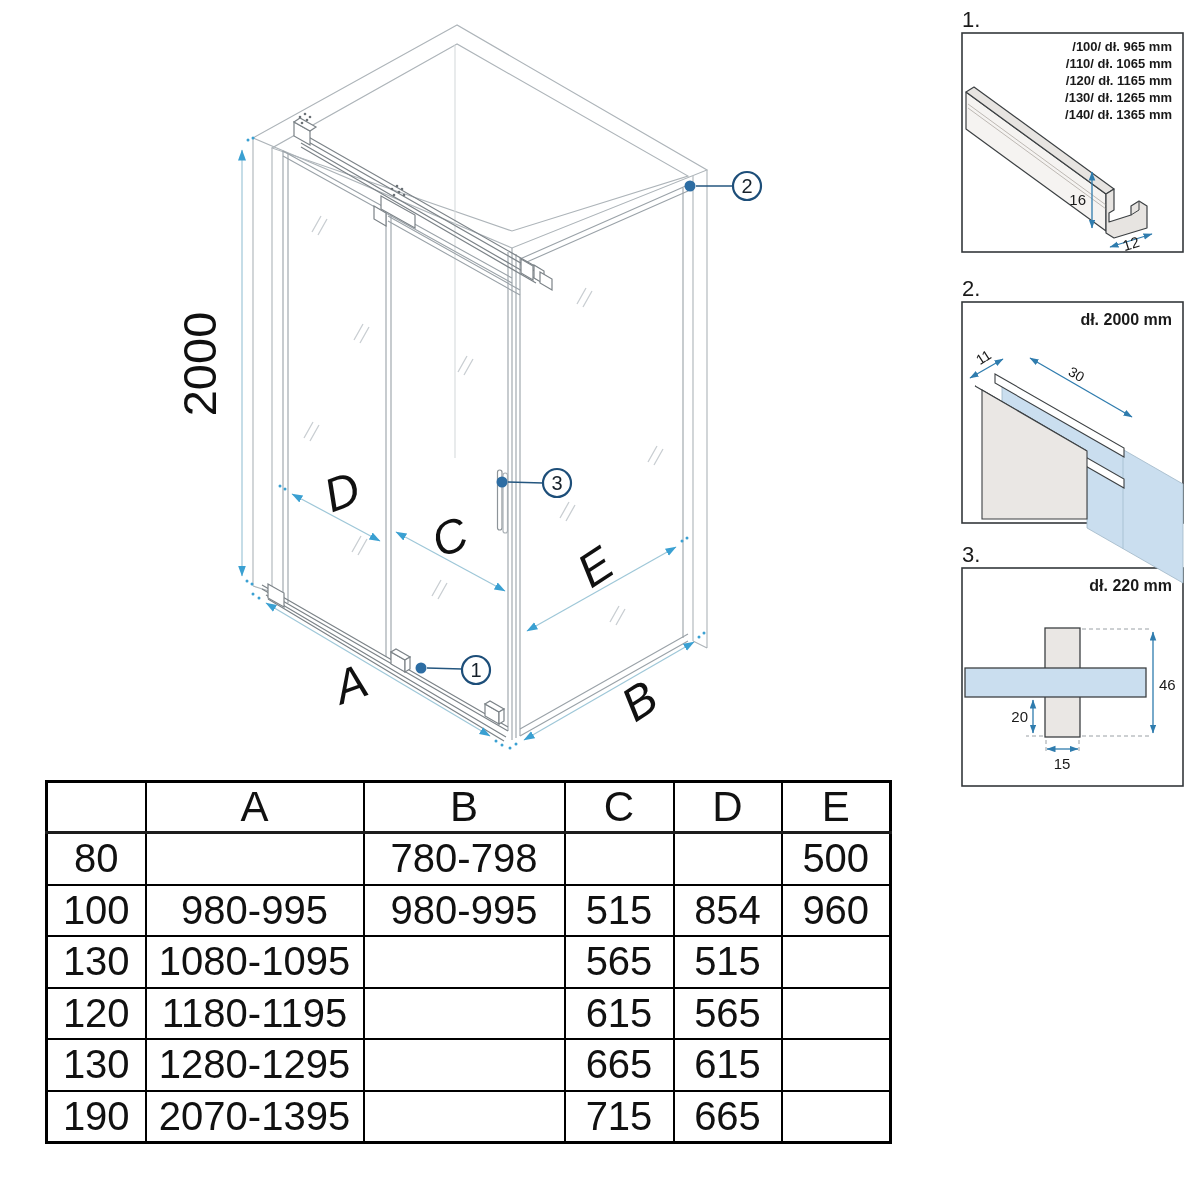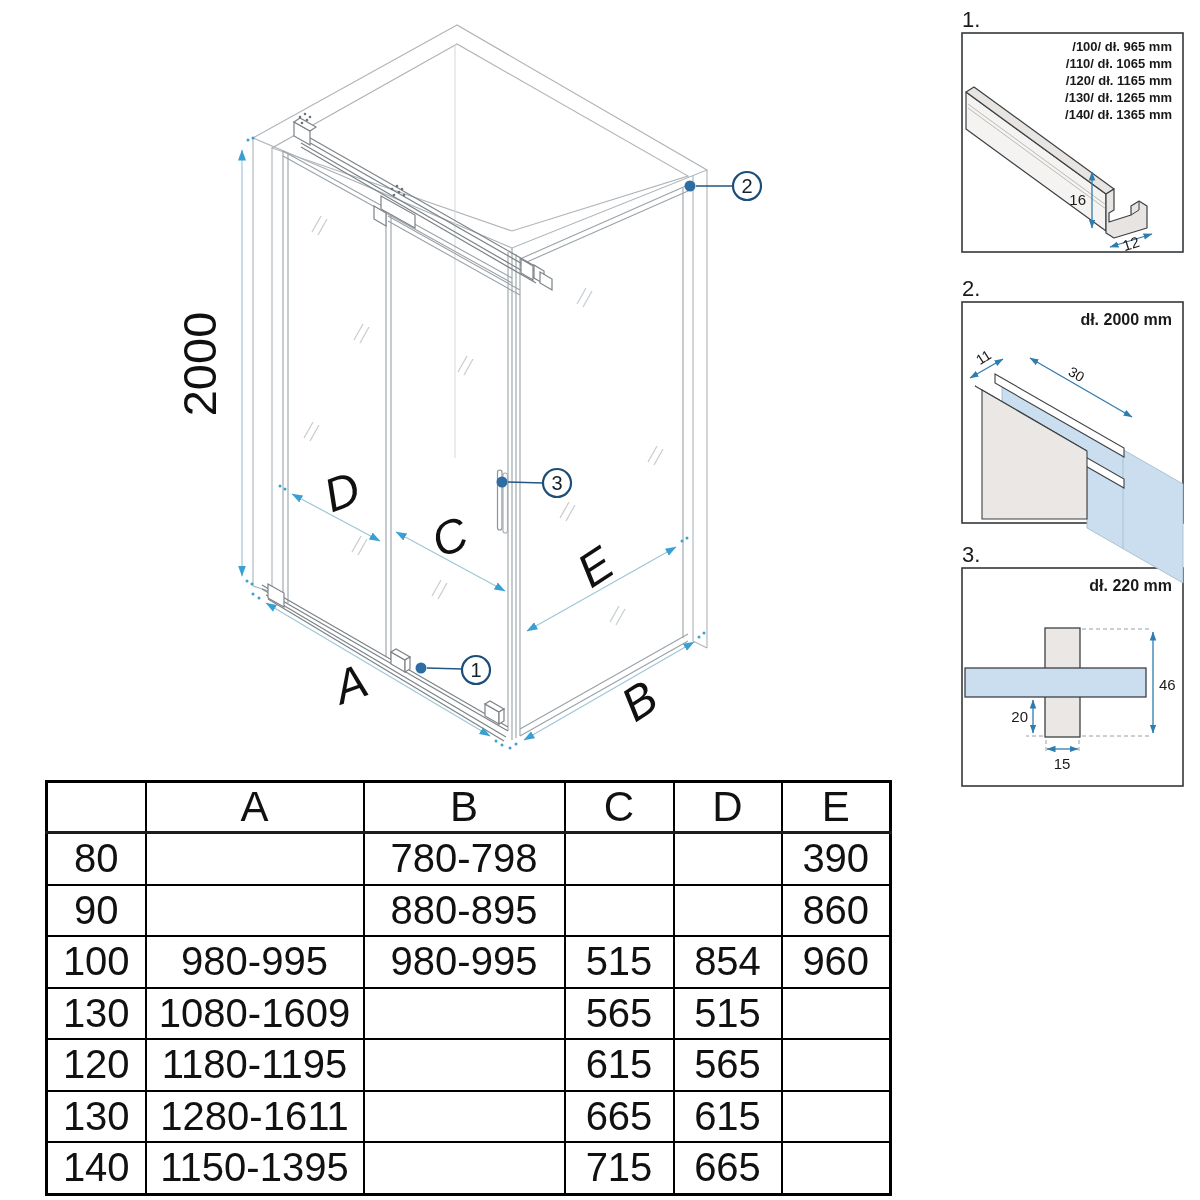--- a/index.html
+++ b/index.html
@@ -267,65 +267,57 @@
         <th>E</th>
       </tr>
     </thead>
     <tbody>
       <tr>
         <td>80</td>
         <td></td>
         <td>780-798</td>
         <td></td>
         <td></td>
-        <td>390</td>
-      </tr>
-      <tr>
-        <td>90</td>
-        <td></td>
-        <td>880-895</td>
-        <td></td>
-        <td></td>
-        <td>860</td>
+        <td>500</td>
       </tr>
       <tr>
         <td>100</td>
         <td>980-995</td>
         <td>980-995</td>
         <td>515</td>
         <td>854</td>
         <td>960</td>
       </tr>
       <tr>
         <td>130</td>
-        <td>1080-1609</td>
+        <td>1080-1095</td>
         <td></td>
         <td>565</td>
         <td>515</td>
         <td></td>
       </tr>
       <tr>
         <td>120</td>
         <td>1180-1195</td>
         <td></td>
         <td>615</td>
         <td>565</td>
         <td></td>
       </tr>
       <tr>
         <td>130</td>
-        <td>1280-1611</td>
+        <td>1280-1295</td>
         <td></td>
         <td>665</td>
         <td>615</td>
         <td></td>
       </tr>
       <tr>
-        <td>140</td>
-        <td>1150-1395</td>
+        <td>190</td>
+        <td>2070-1395</td>
         <td></td>
         <td>715</td>
         <td>665</td>
         <td></td>
       </tr>
     </tbody>
   </table>
 </div>
 
 </body></html>

